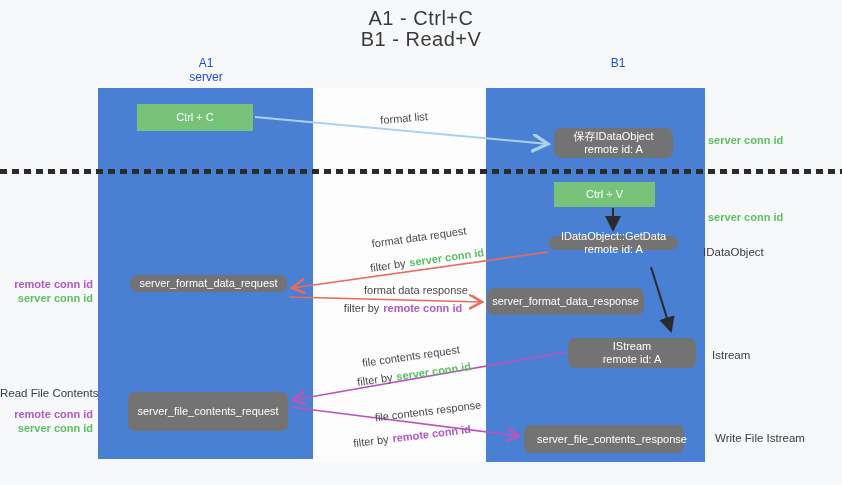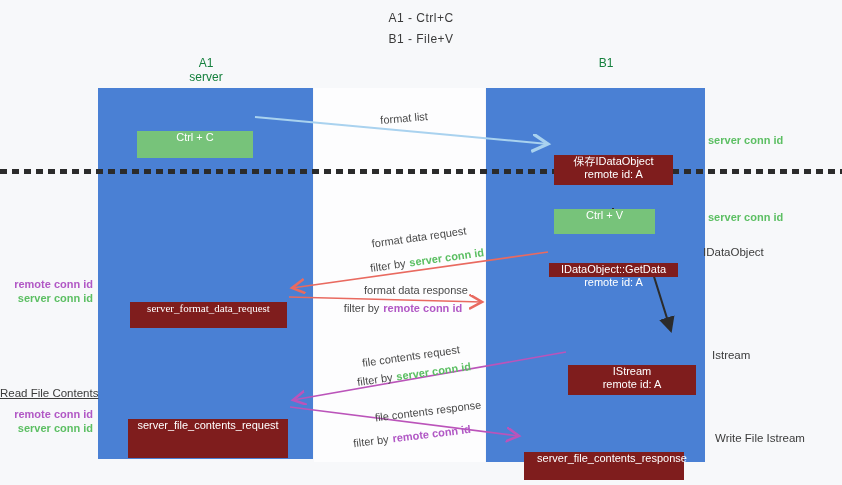--- a/index.html
+++ b/index.html
@@ -13,36 +13,36 @@
     overflow: hidden;
   }
   
   .title {
     position: absolute;
     left: 0; top: 8;
     top: 8px;
     width: 100%;
     text-align: center;
     color: #3a3a3a;
-    font-size: 12px;
+    font-size: 20px;
     line-height: 21px;
     letter-spacing: 0.5px;
   }
   
   .lifeline-header {
     position: absolute;
     top: 56px;
     width: 140px;
     text-align: center;
-    color: #15803d;
+    color: #1d4ed8;
     font-size: 12px;
     line-height: 14px;
   }
   .lifeline-header.left  { left: 136px; }
-  .lifeline-header.right { left: 536px; }
+  .lifeline-header.right { left: 548px; }
   
   .rect {
     position: absolute;
     background: #4a80d4;
   }
   .rect.left  { left:  98px; top: 88px; width: 215px; height: 371px; }
   .rect.right { left: 486px; top: 88px; width: 219px; height: 374px; }
   .mid-column {
     position: absolute;
     left: 314px; top: 88px; width: 171px; height: 374px;
@@ -61,34 +61,33 @@
     left: 0; top: 0;
     width: 842px; height: 485px;
     pointer-events: none;
   }
   
   .node {
     position: absolute;
     display: flex;
     flex-direction: column;
     align-items: center;
-    justify-content: flex-start;
+    justify-content: center;
     color: #ffffff;
     font-size: 11px;
     line-height: 13px;
     text-align: center;
-    margin-top: 27px;
   }
   .node.green  { background: #77c37a; }
-  .node.orange { background: #7f1d1d; }
+  .node.orange { background: #737373; border-radius: 7px; }
   .n-ctrl-c      { left: 137px; top: 104px; width: 116px; height: 27px; }
   .n-ctrl-v      { left: 554px; top: 182px; width: 101px; height: 25px; }
   .n-save-obj    { left: 554px; top: 128px; width: 119px; height: 30px; }
   .n-getdata     { left: 549px; top: 236px; width: 129px; height: 14px; }
-  .n-fmt-req     { left: 130px; top: 275px; width: 157px; height: 26px; font-family: Liberation Serif, serif; }
+  .n-fmt-req     { left: 130px; top: 275px; width: 157px; height: 17px; }
   .n-fmt-resp    { left: 487px; top: 288px; width: 157px; height: 27px; }
   .n-istream     { left: 568px; top: 338px; width: 128px; height: 30px; }
   .n-file-req    { left: 128px; top: 392px; width: 160px; height: 39px; }
   .n-file-resp   { left: 524px; top: 425px; width: 160px; height: 28px; padding-left: 16px; }
   
   .msg {
     position: absolute;
     white-space: nowrap;
     font-size: 11px;
     color: #4a4a4a;
@@ -116,32 +115,32 @@
   .side.green  { color: #5cbf63; font-weight: bold; }
   .side.purple { color: #b158c5; font-weight: bold; }
   .s-r-green1   { left: 708px; top: 134px; }
   .s-r-green2   { left: 708px; top: 211px; }
   .s-dataobject { left: 703px; top: 246px; }
   .s-istream    { left: 712px; top: 349px; }
   .s-write-fc   { left: 715px; top: 432px; }
   .left-align-block { left: 0; width: 93px; text-align: right; }
   .s-l-purple1  { top: 278px; }
   .s-l-green1   { top: 292px; }
-  .s-read-fc    { top: 387px; width: 90px; text-decoration: underline; }
+  .s-read-fc    { top: 387px; width: 90px; }
   .s-l-purple2  { top: 408px; }
   .s-l-green2   { top: 422px; }
 </style>
 </head>
 <body>
 
 <div class="canvas">
 
   <div class="title">
     <div>A1 - Ctrl+C</div>
-    <div>B1 - File+V</div>
+    <div>B1 - Read+V</div>
   </div>
 
   <div class="lifeline-header left">
     <div>A1</div>
     <div>server</div>
   </div>
   <div class="lifeline-header right">
     <div>B1</div>
   </div>
 
@@ -185,20 +184,23 @@
   <div class="node green n-ctrl-v">
     <span>Ctrl + V</span>
   </div>
   <div class="node orange n-getdata">
     <span>IDataObject::GetData</span>
     <span>remote id: A</span>
   </div>
   <div class="node orange n-fmt-req">
     <span>server_format_data_request</span>
   </div>
+  <div class="node orange n-fmt-resp">
+    <span>server_format_data_response</span>
+  </div>
   <div class="node orange n-istream">
     <span>IStream</span>
     <span>remote id: A</span>
   </div>
   <div class="node orange n-file-req">
     <span>server_file_contents_request</span>
   </div>
   <div class="node orange n-file-resp">
     <span>server_file_contents_response</span>
   </div>

